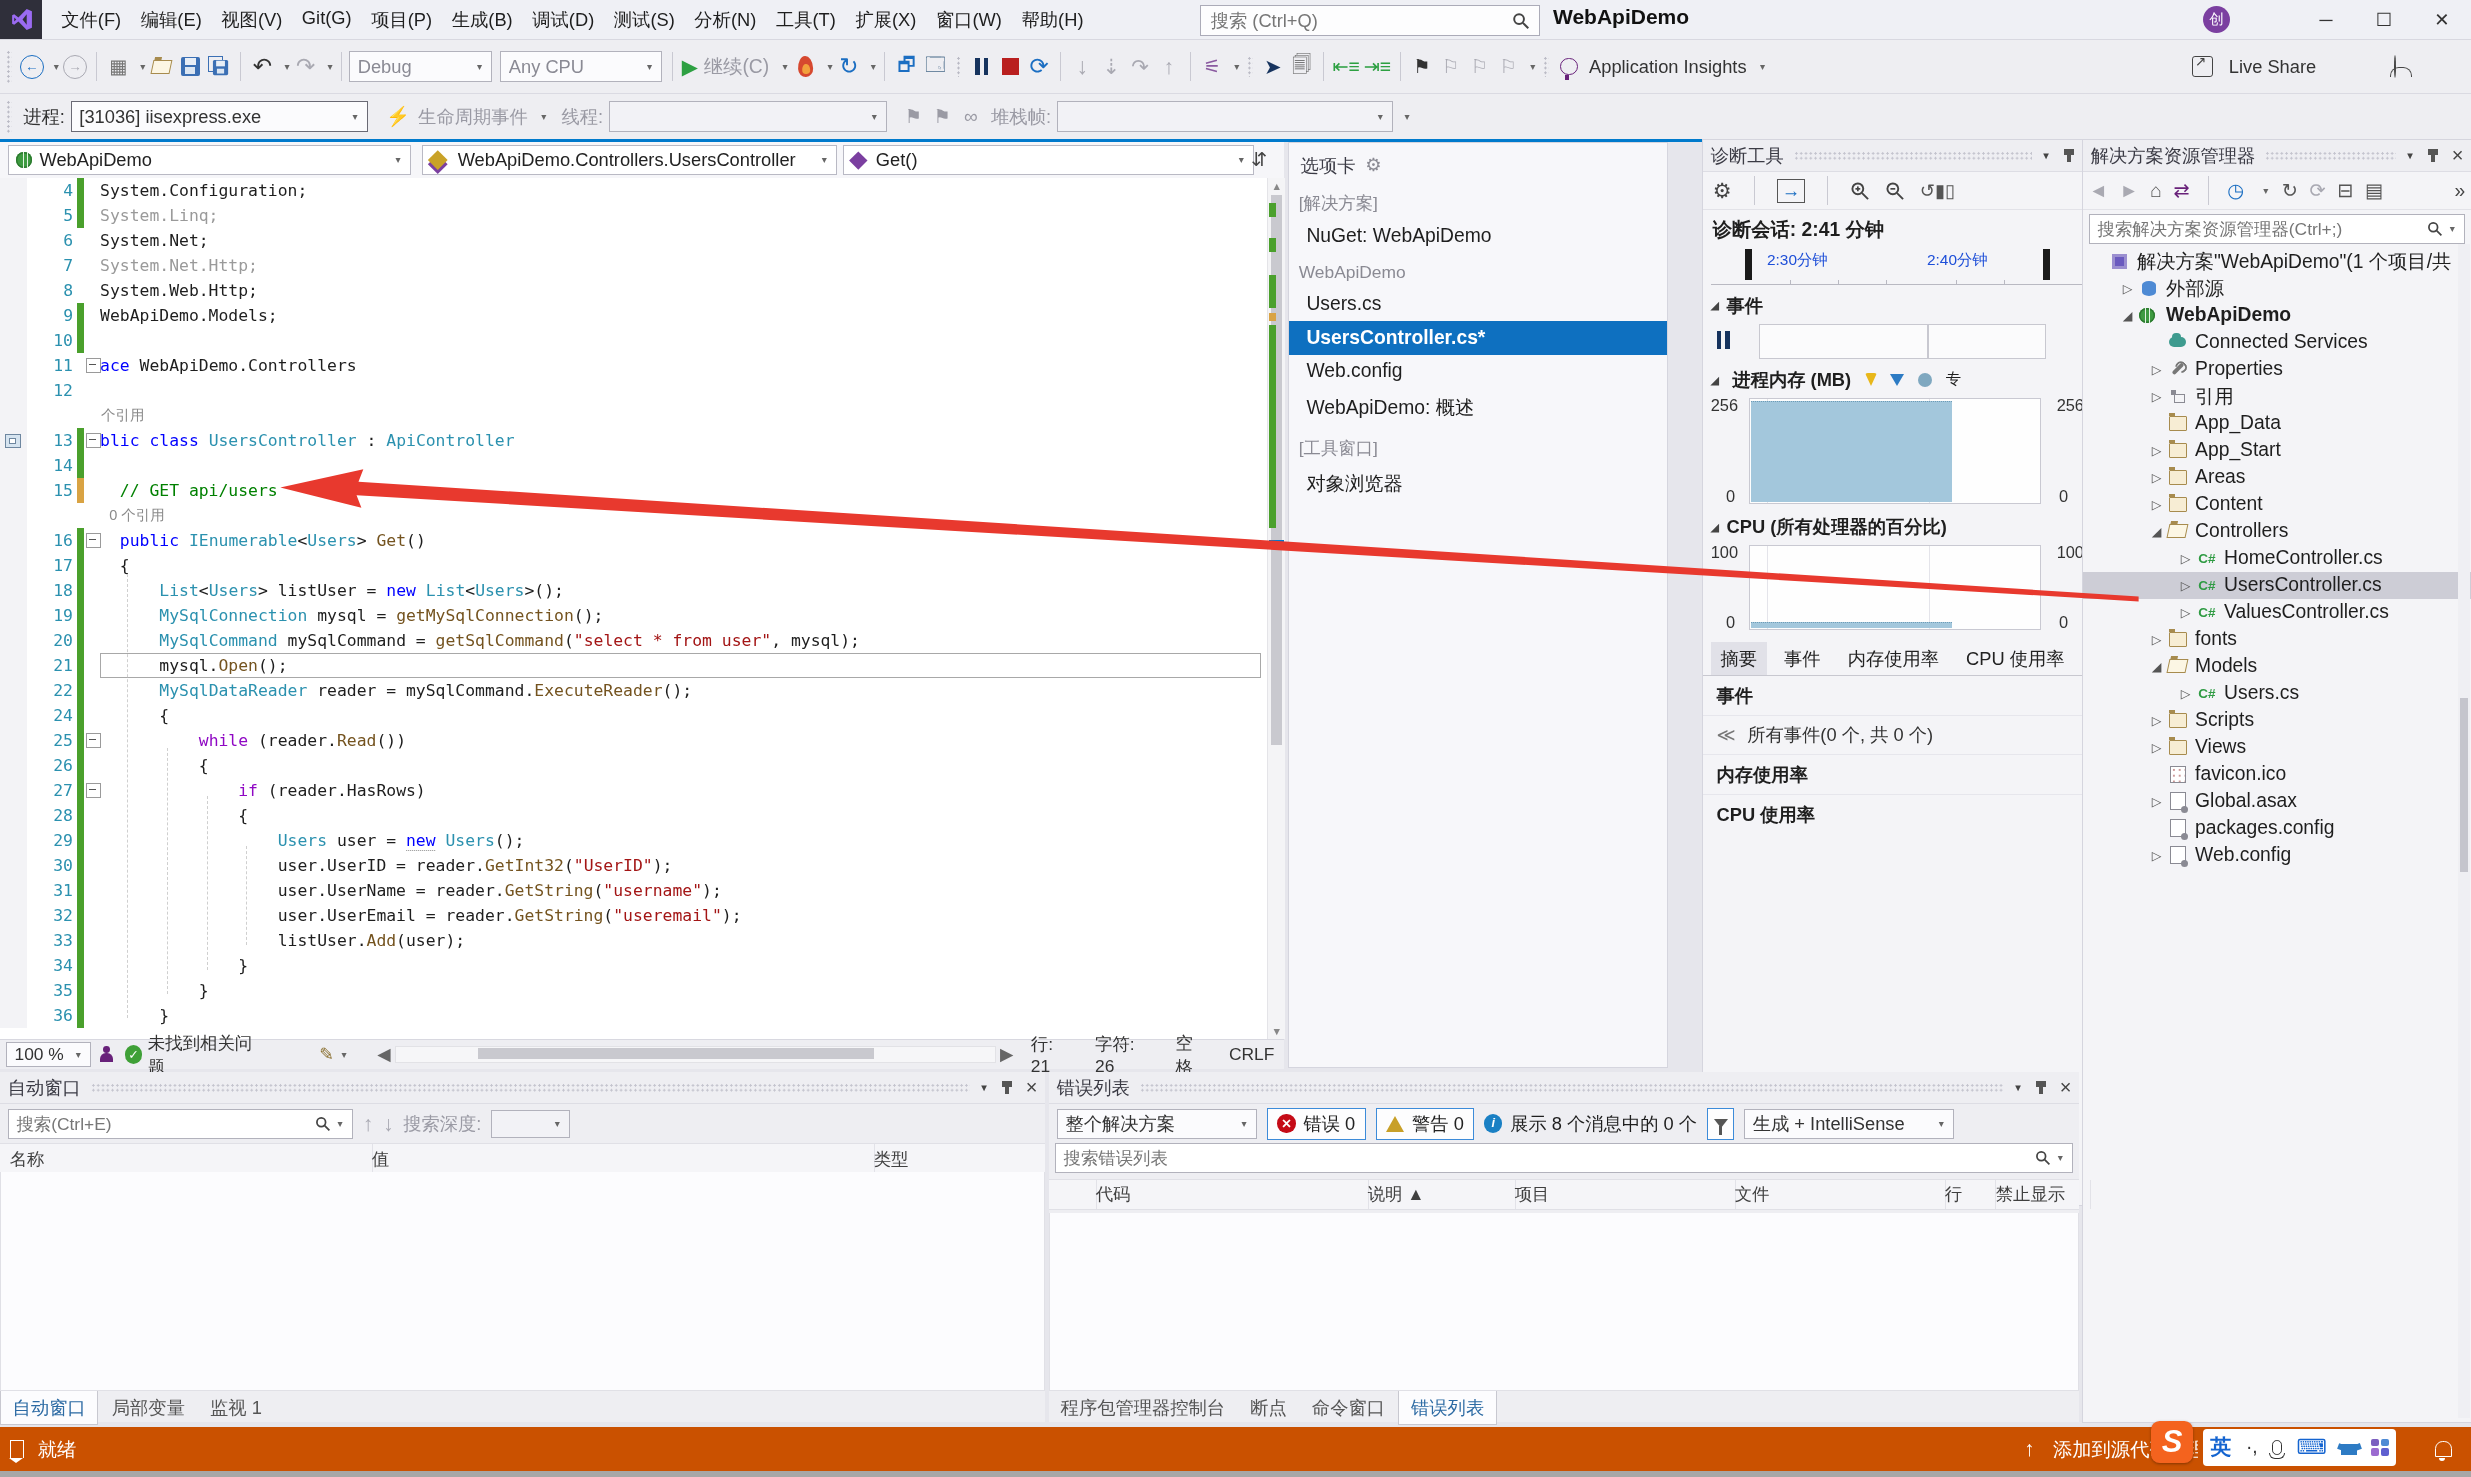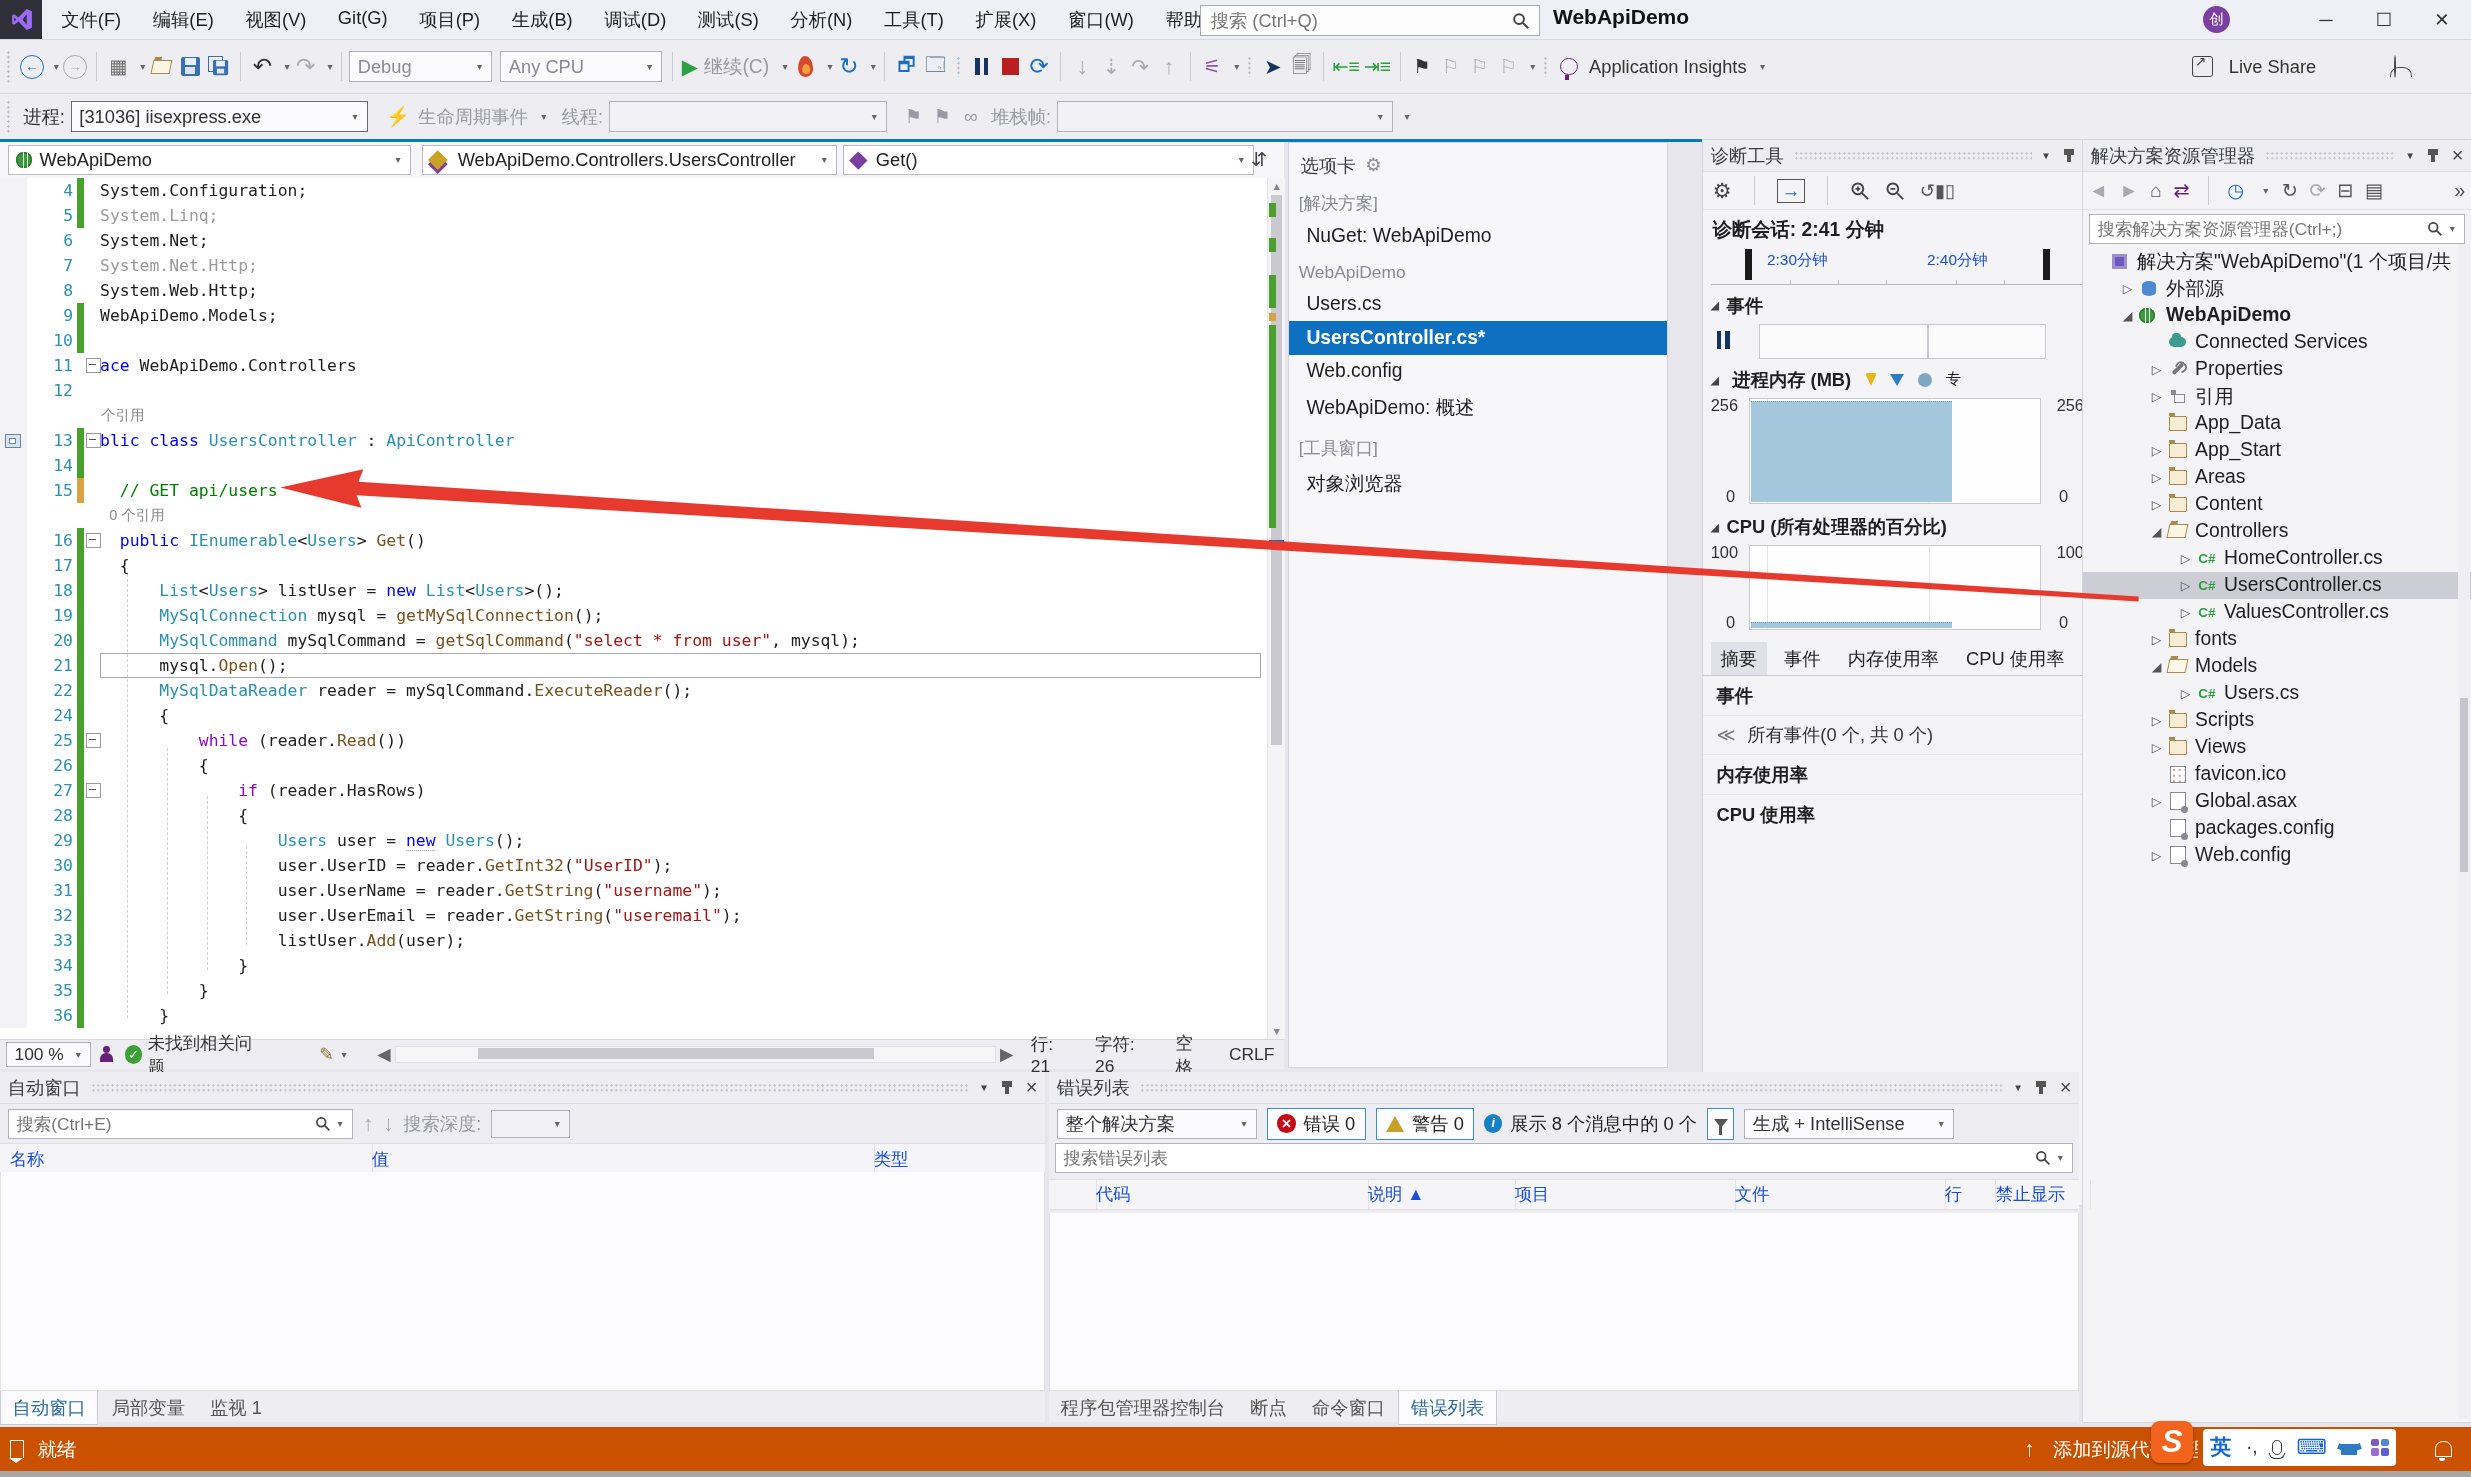--- a/index.html
+++ b/index.html
@@ -5,21 +5,21 @@
   html,body{margin:0;padding:0;background:#D8D8DE;font-family:"Liberation Sans",sans-serif;}
   .vs{position:relative;width:2472px;height:1477px;background:#E6E6EC;overflow:hidden;font-size:18.3px;color:#1E1E1E;}
   .abs{position:absolute;}
   .caret{font-size:8.7px;color:#666;margin-left:5.8px;}
   .sep{width:1px;height:29px;background:#C9C9D2;margin:0 6.8px;}
   .grip{width:5.8px;height:33px;margin:0 5.8px;background-image:radial-gradient(circle,#B9B9C4 1.1px,transparent 1.2px);background-size:4.8px 4.8px;}
 
   
   .titlebar{left:0;top:0;width:2472px;height:39px;background:#EFF0F5;border-bottom:1px solid #D8D8E0;display:flex;align-items:center;}
   .vslogo{width:42px;height:39px;background:#2F2F3A;display:flex;align-items:center;justify-content:center;}
-  .menubar{display:flex;gap:20px;margin-left:13.5px;}
+  .menubar{display:flex;gap:8px;margin-left:13.5px;}
   .menu-item{padding:2.9px 5.8px;font-size:18.3px;color:#1E1E1E;cursor:default;}
   .qsearch{width:319px;height:29px;border:1px solid #ABABB8;background:#FDFDFE;display:flex;align-items:center;padding:0 9.7px;color:#767676;position:absolute;left:1200px;top:4.8px;}
   .qsearch .sp{flex:1;font-size:18.3px;}
   .apptitle{position:absolute;left:1553px;top:4.8px;font-weight:bold;font-size:21px;color:#111;}
   .avatar{position:absolute;left:2203px;top:5.8px;width:27px;height:27px;border-radius:50%;background:#7B3FA0;color:#fff;font-size:14.5px;display:flex;align-items:center;justify-content:center;}
   .winbtn{position:absolute;top:0;width:56px;height:39px;display:flex;align-items:center;justify-content:center;font-size:18.3px;color:#333;}
 
   
   .toolbar{left:0;top:40px;width:2472px;height:53px;background:#EEEEF2;border-bottom:1px solid #DADAE2;display:flex;align-items:center;}
   .procbar{left:0;top:94px;width:2472px;height:45px;background:#EEEEF2;border-bottom:1px solid #CFCFD8;display:flex;align-items:center;}
@@ -172,21 +172,21 @@
   .globpage .globe-s{position:absolute;left:0;top:1px;}
   .globpage::after{content:"";position:absolute;right:0;top:0;width:7.7px;height:13.5px;border:1.4px solid #8A8A93;background:#fff;z-index:-1;}
   .solico{width:14.5px;height:14.5px;background:#9B8FD0;position:relative;}
   .solico::after{content:"";position:absolute;left:2.9px;top:2.9px;width:8.7px;height:8.7px;background:#6A5ABF;}
   .se-vscroll{position:absolute;right:1px;top:104px;width:11.6px;bottom:3.9px;background:#EFEFF3;}
   .se-vthumb{position:absolute;left:1.9px;width:7.7px;background:#C5C5CD;}
 
   
   .bp-tool{display:flex;align-items:center;height:39px;gap:9.7px;padding:0 7.7px;background:#EEEEF2;}
   .searchbox{height:28px;border:1px solid #B2B2BC;background:#fff;display:flex;align-items:center;padding:0 7.7px;color:#767676;font-size:17.4px;}
-  .gridhead{position:relative;height:29px;background:#F5F5F8;border-top:1px solid #E0E0E6;border-bottom:1px solid #E0E0E6;color:#1d4ed8;font-size:17.4px;}
+  .gridhead{position:relative;height:29px;background:#F5F5F8;border-top:1px solid #E0E0E6;border-bottom:1px solid #E0E0E6;color:#404040;font-size:17.4px;}
   .gh-col{position:absolute;top:0;bottom:0;display:flex;align-items:center;padding-left:9.7px;border-right:1px solid #E2E2E8;}
   .bp-body{background:#FCFCFE;border:1px solid #E0E0E6;border-top:none;}
   .bp-tabs{position:absolute;left:0;bottom:0;height:31px;display:flex;align-items:flex-start;gap:1.9px;}
   .bp-tab{padding:3.9px 11.6px;font-size:18.3px;color:#555;}
   .bp-tab.on{background:#FCFCFE;border:1px solid #C8C8D0;border-top:none;color:#2D6BA4;}
   .blubtn{height:30px;display:flex;align-items:center;gap:7.7px;border:1.4px solid #3C8BD9;background:#FDFDFE;padding:0 9.7px;font-size:18.3px;color:#222;}
   .errico{width:18.3px;height:18.3px;border-radius:50%;background:#C50B17;color:#fff;font-size:12.6px;display:flex;align-items:center;justify-content:center;font-weight:bold;}
   .warnico{width:0;height:0;border-left:9.7px solid transparent;border-right:9.7px solid transparent;border-bottom:16.4px solid #C8A028;position:relative;}
   .infoico{width:18.3px;height:18.3px;border-radius:50%;background:#1A80C4;color:#fff;font-size:12.6px;display:flex;align-items:center;justify-content:center;font-weight:bold;font-style:italic;}
   .funnel{width:0;height:0;border-left:7.7px solid transparent;border-right:7.7px solid transparent;border-top:9.7px solid #555;position:relative;}

